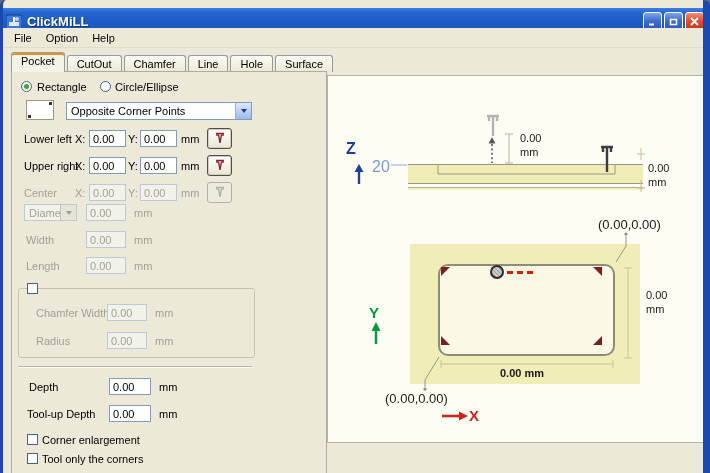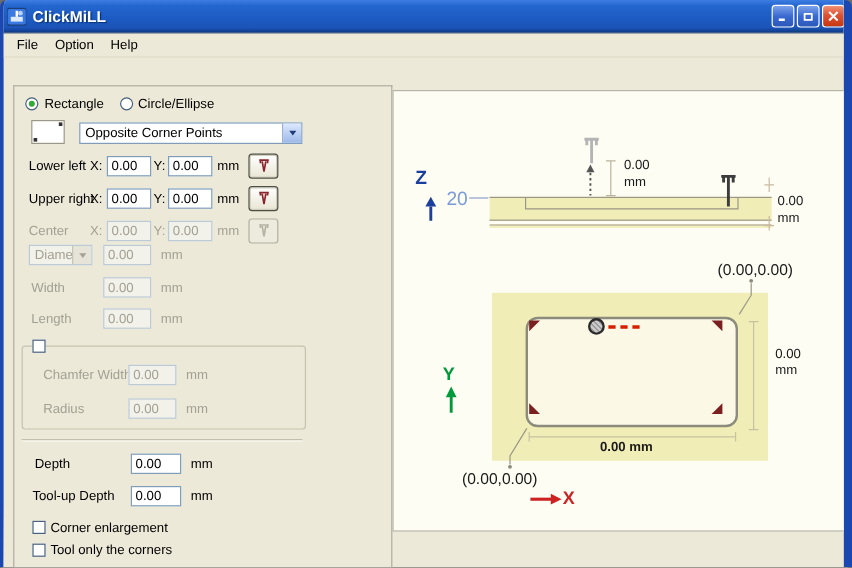--- a/index.html
+++ b/index.html
@@ -1,21 +1,21 @@
 <!DOCTYPE html>
 <html><head>
 <meta charset="utf-8">
 <style>
   html,body{margin:0;padding:0;background:#6b6b6b;}
   *{box-sizing:border-box;font-family:"Liberation Sans",sans-serif;}
   .window{position:relative;width:710px;height:473px;background:#ece9d8;overflow:hidden;
           border-left:3px solid #1b47b0;border-right:7px solid #1b47b0;border-radius:6px 6px 0 0;
           font-size:11px;color:#000;}
   
-  .titlebar{position:absolute;left:-3px;top:0;width:710px;height:28px;
+  .titlebar{position:absolute;left:-3px;top:8px;width:710px;height:28px;
     background:linear-gradient(180deg,#3d7de4 0%,#2366cd 18%,#1c5ac2 60%,#1c54b8 85%,#0e3a87 100%);
     border-bottom:1px solid #0a2f6e;display:flex;align-items:center;padding:0 6px;}
   .app-icon{width:16px;height:16px;margin-right:5px;flex:0 0 auto;}
   .title-text{color:#fff;font-weight:bold;font-size:13px;text-shadow:1px 1px 1px #0a2f6e;flex:1;}
   .winbtn{width:19px;height:19px;border:1px solid #fff;border-radius:3px;margin-left:2px;
     display:flex;align-items:center;justify-content:center;
     background:linear-gradient(180deg,#7da2ec 0%,#3a6ad0 50%,#2c57ba 100%);}
   .winbtn.close{background:linear-gradient(180deg,#f09173 0%,#dd5335 45%,#c63510 100%);}
   
   .menubar{position:absolute;left:0;top:28px;width:700px;height:20px;background:#ece9d8;
@@ -108,20 +108,28 @@
         </svg>
     </span>
   </div>
 
   <div class="menubar">
     <span class="menu-item">File</span>
     <span class="menu-item">Option</span>
     <span class="menu-item">Help</span>
   </div>
 
+  <div class="tabstrip">
+    <span class="tab active">Pocket</span>
+    <span class="tab">CutOut</span>
+    <span class="tab">Chamfer</span>
+    <span class="tab">Line</span>
+    <span class="tab">Hole</span>
+    <span class="tab">Surface</span>
+  </div>
 
   <div class="tabpage">
 
     <div class="row" style="top:6px">
       <span class="radio sel" style="left:9px"></span>
       <span class="lbl" style="left:25px">Rectangle</span>
       <span class="radio" style="left:88px"></span>
       <span class="lbl" style="left:103px">Circle/Ellipse</span>
     </div>
 

